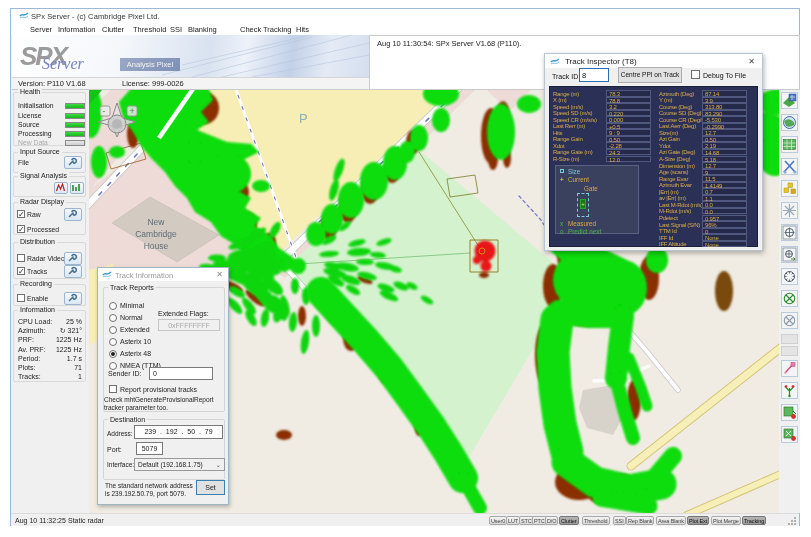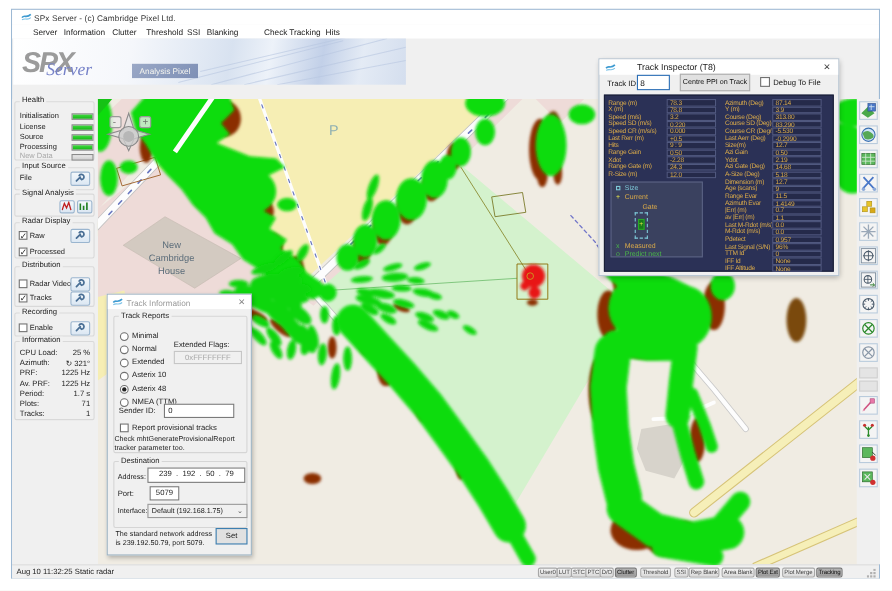--- a/index.html
+++ b/index.html
@@ -61,20 +61,29 @@
           <line x1="30" y1="42" x2="190" y2="0"></line>
           <line x1="60" y1="42" x2="207" y2="8"></line>
           <line x1="90" y1="42" x2="207" y2="20"></line>
           <line x1="20" y1="30" x2="170" y2="-5"></line>
         </g>
       </svg>
     <span class="spx">SPX</span>
       <span class="srv">Server</span>
     <span class="badge">Analysis Pixel</span>
   </div>
+  <div class="verbar">
+    <span style="position:absolute;left:6px;top:1px">Version:</span>
+    <span style="position:absolute;left:35px;top:1px">P110 V1.68</span>
+    <span style="position:absolute;left:110px;top:1px">License:</span>
+    <span style="position:absolute;left:140px;top:1px">999-0026</span>
+  </div>
+  <div class="msgbox">
+      <div>Aug 10 11:30:54: SPx Server V1.68 (P110).</div>
+    </div>
   <div class="sidebar">
     <div class="grp" style="top:2px;height:54px">
         <span class="glbl">Health</span>
       <span class="hrow" style="top:9px">Initialisation</span>
         <span class="hbar" style="top:10px"></span>
       <span class="hrow" style="top:19px">License</span>
         <span class="hbar" style="top:20px"></span>
       <span class="hrow" style="top:28px">Source</span>
         <span class="hbar" style="top:29px"></span>
       <span class="hrow" style="top:37px">Processing</span>
@@ -524,21 +533,21 @@
 .radio.on::after { content:""; display:block; width:4px; height:4px; border-radius:50%; background:#222; margin:1px; }
 .tlbl { position:absolute; font-size:6px; letter-spacing:-0.25px; color:#d9aa4a; white-space:nowrap; }
 .tval { position:absolute; font-size:6px; letter-spacing:-0.2px; color:#d9aa4a; background:#252a4a; border:0.5px solid #50587f; width:45px; height:6.5px; line-height:6px; padding-left:2px; white-space:nowrap; }
 </style>
 <div style="position:absolute;left:544px;top:53px;width:219px;height:198px;background:#f0f0f0;border:1px solid #b8c6d2;box-shadow:1px 2px 5px rgba(0,0,0,0.3);font-size:7.5px;color:#111">
   <div style="position:absolute;left:0;top:0;width:100%;height:14px;background:#fff">
     <svg style="position:absolute;left:5px;top:3px" width="10" height="9" viewBox="0 0 10 9">
         <path d="M1 5 C3 2 5 6 9 2" stroke="#3d9ad1" stroke-width="1.5" fill="none"></path>
         <path d="M1 7 C4 5 6 8 9 5" stroke="#7ec3e8" stroke-width="1" fill="none"></path>
       </svg>
-    <span style="position:absolute;left:34px;top:3px;font-size:8px;color:#222">Track Inspector (T8)</span>
+    <span style="position:absolute;left:20px;top:3px;font-size:8px;color:#222">Track Inspector (T8)</span>
     <span style="position:absolute;right:7px;top:3px;color:#444;font-size:8px">✕</span>
   </div>
   <span style="position:absolute;left:7px;top:19px;font-size:7px">Track ID</span>
   <div style="position:absolute;left:34px;top:14px;width:30px;height:14px;background:#fff;border:1px solid #2a6db5;padding:1px 2px;line-height:11px">8</div>
   <div style="position:absolute;left:73px;top:13px;width:64px;height:16px;background:#e1e1e1;border:1px solid #adadad;text-align:center;line-height:14px;font-size:6.5px">Centre PPI on Track</div>
   <div class="cb" style="left:146px;top:16px;width:9px;height:9px"></div>
   <span style="position:absolute;left:158px;top:18px;font-size:7px">Debug To File</span>
   <div style="position:absolute;left:4px;top:32px;width:209px;height:161px;background:#2b3156;border:1px solid #1a2038">
 <span class="tlbl" style="left:3px;top:3.5px">Range (m)</span>
       <span class="tval" style="left:56px;top:3.0px">78.3</span>

